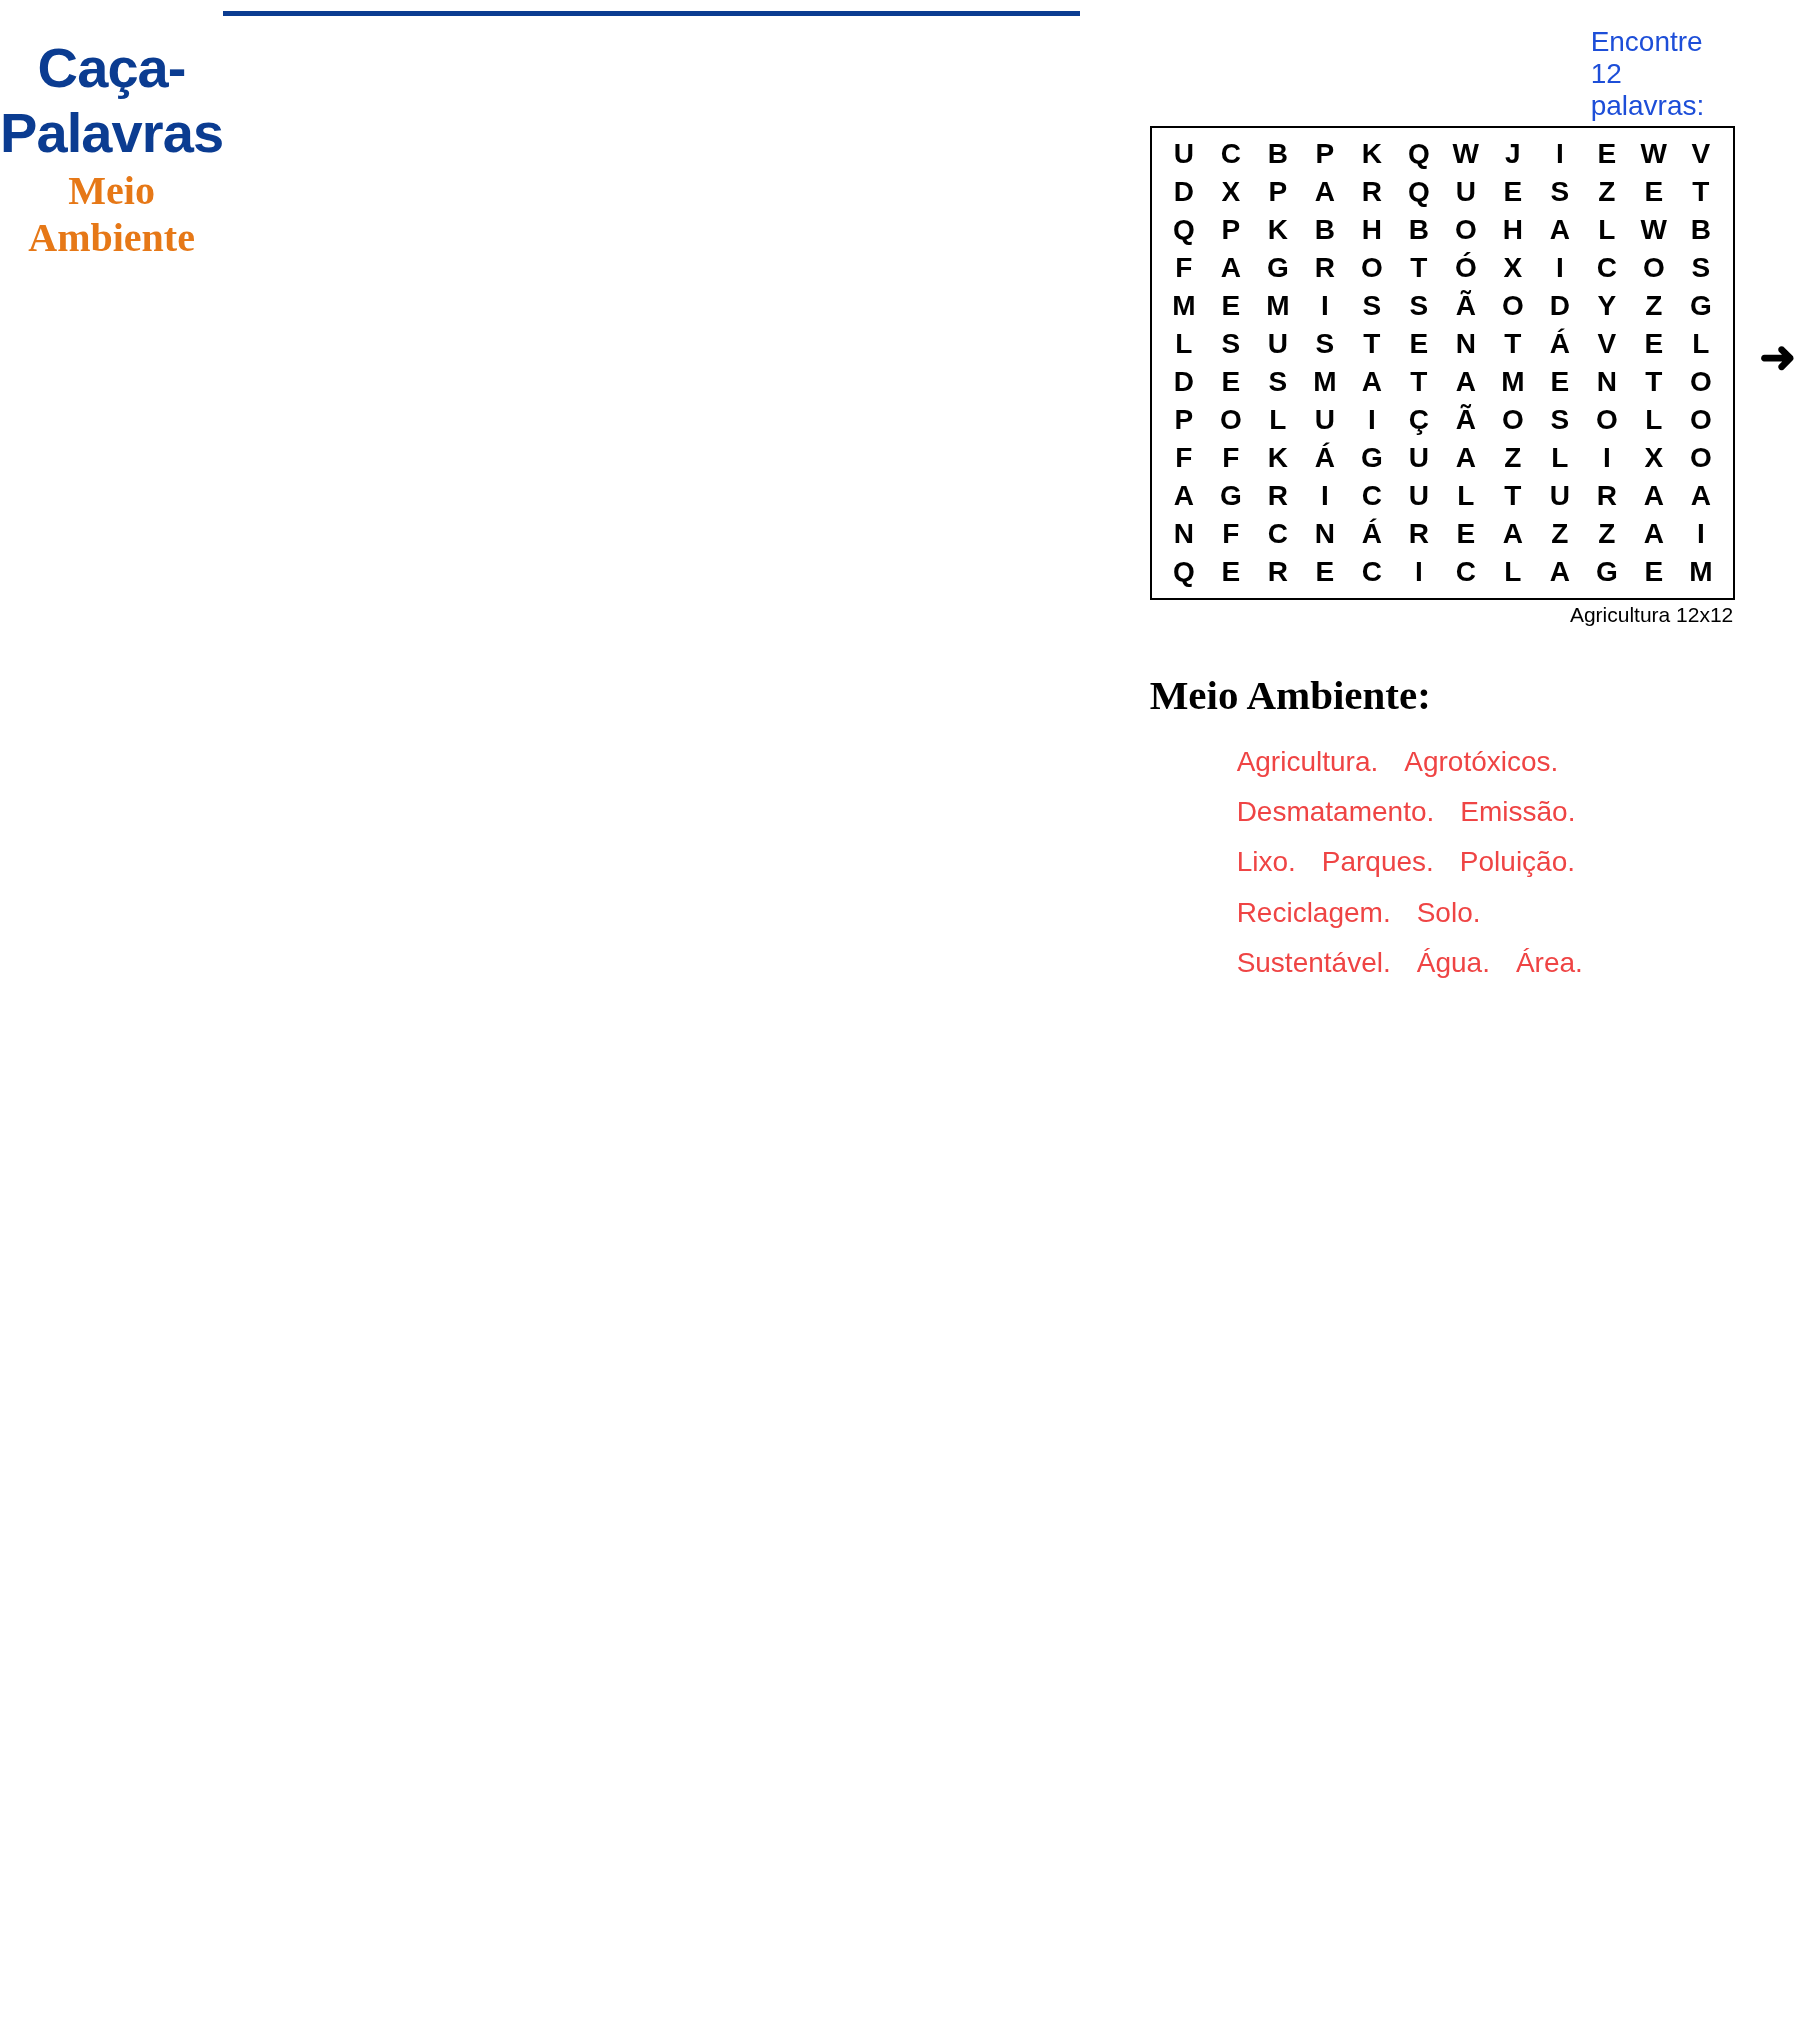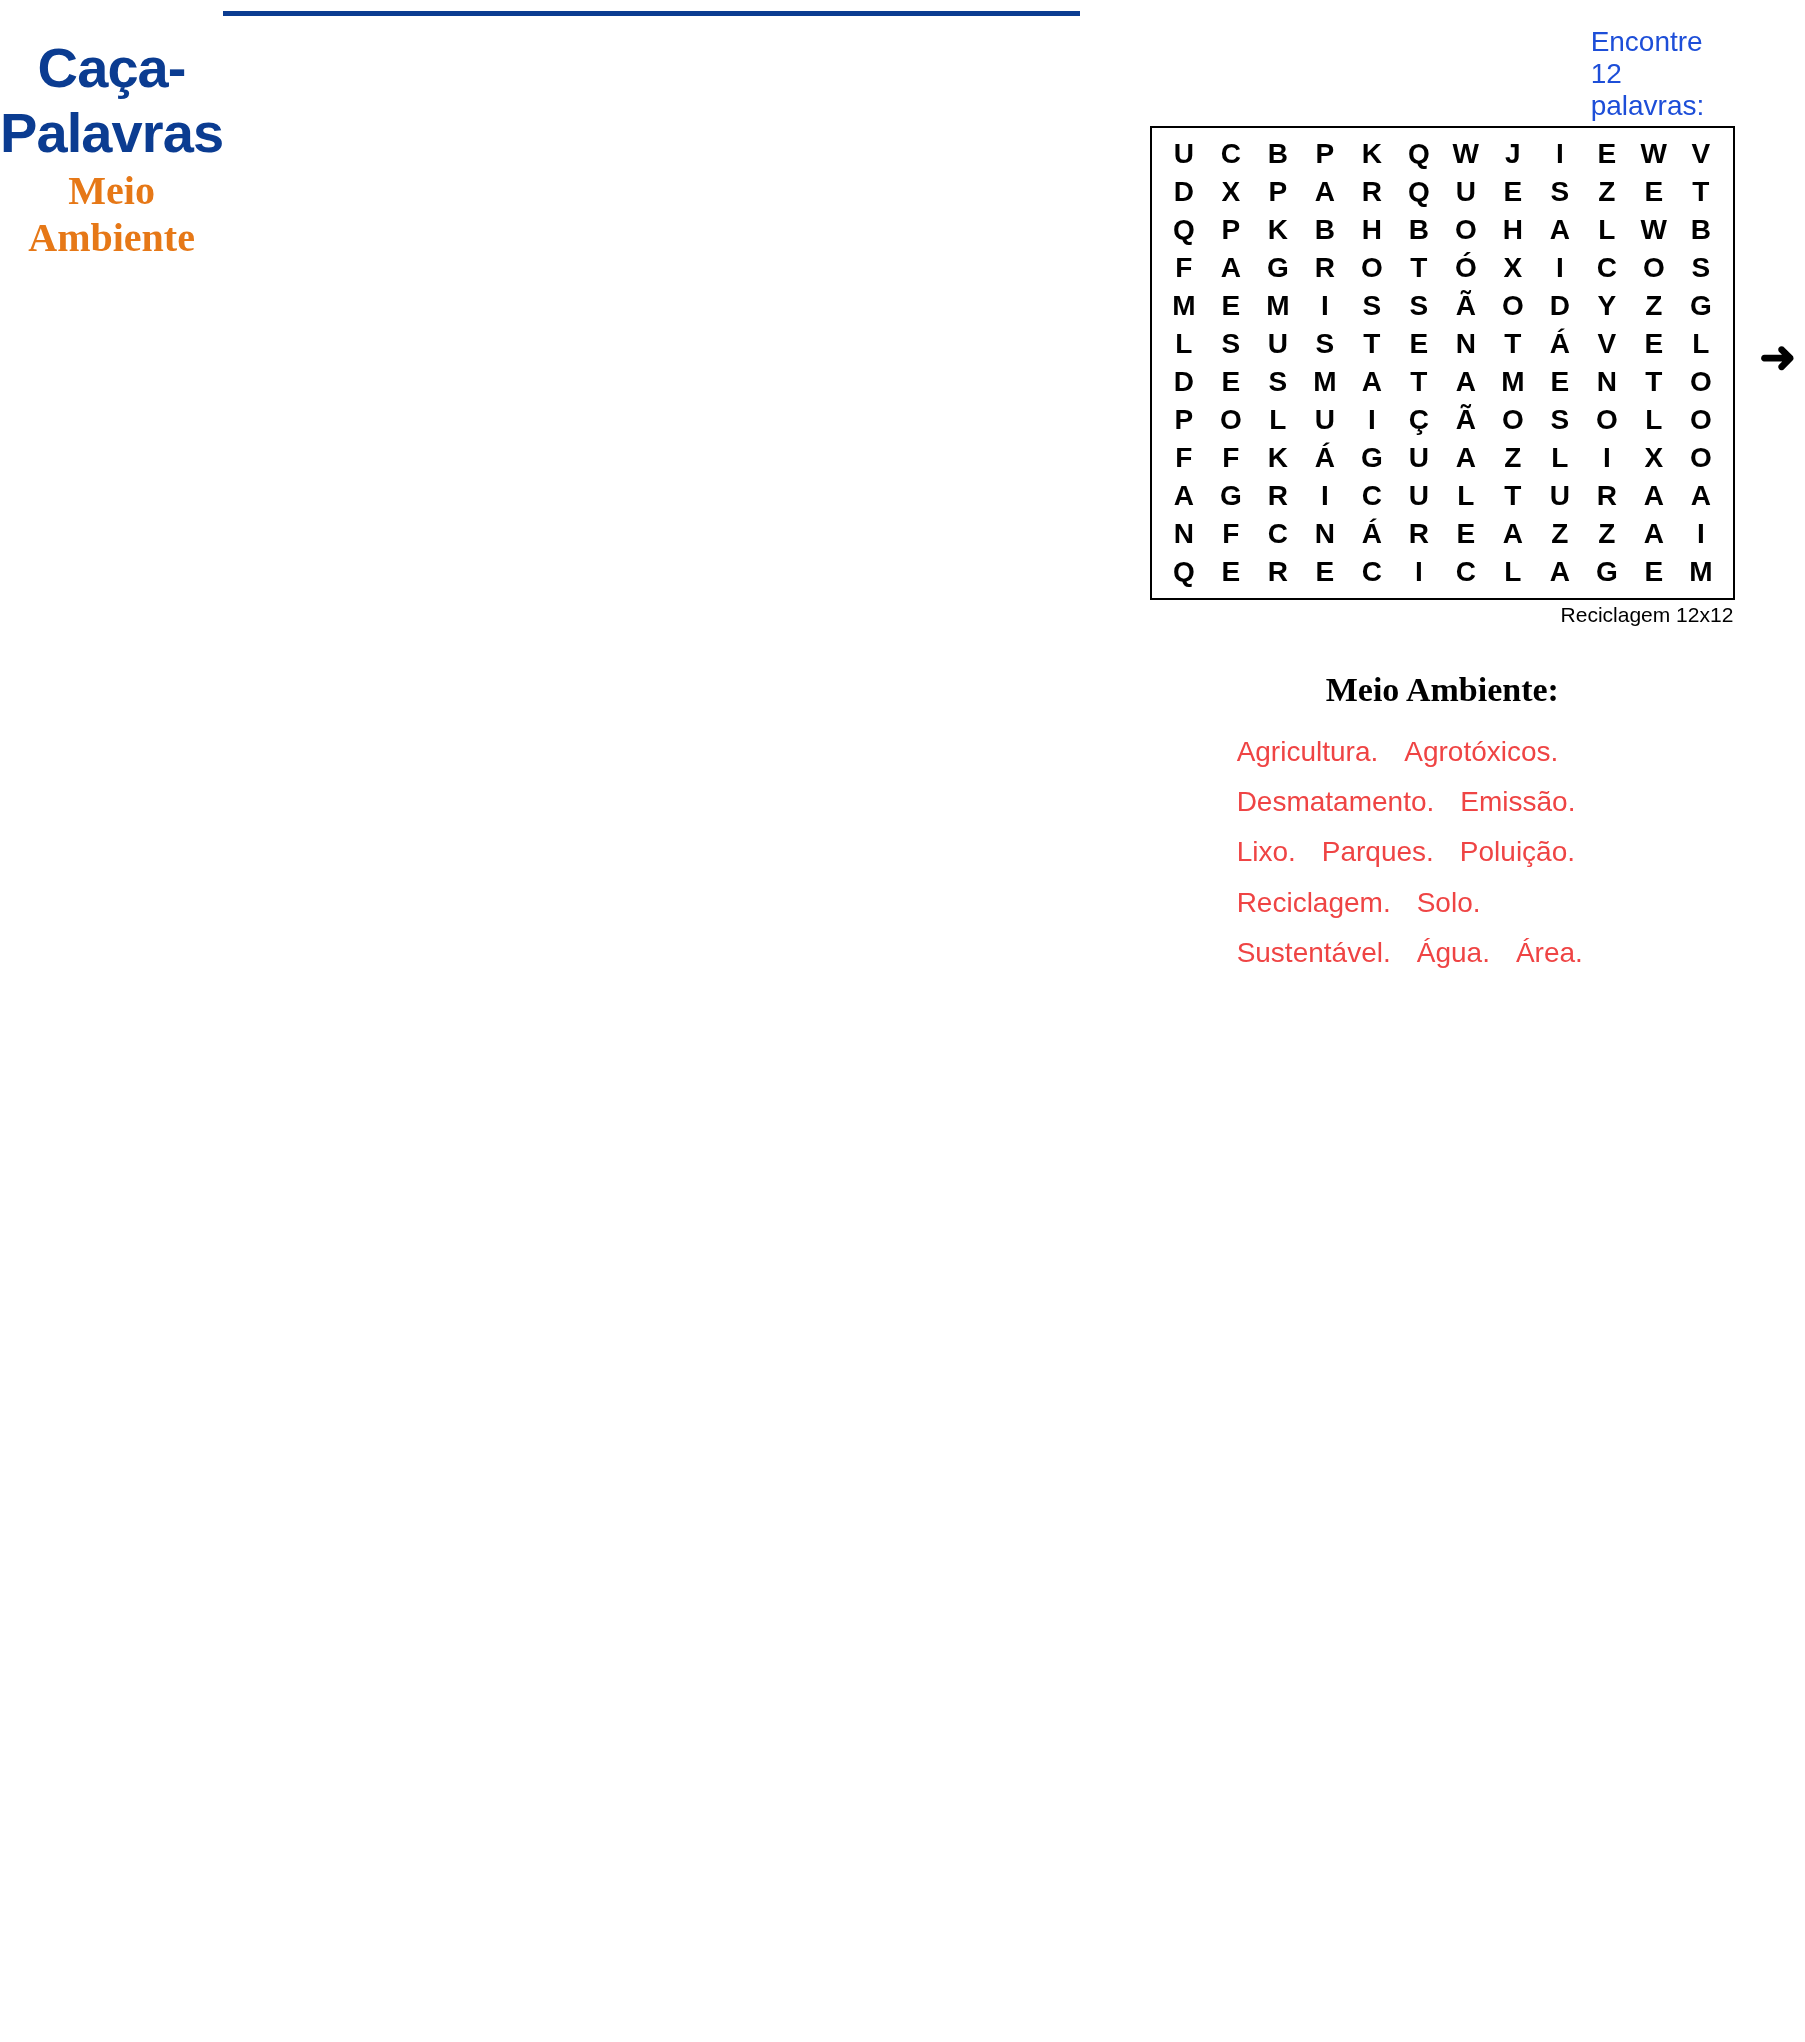--- a/index.html
+++ b/index.html
@@ -93,27 +93,26 @@
     }
     .grid-caption {
       text-align: right;
       font-size: 21px;
       font-family: Arial, Helvetica, sans-serif;
       color: #000;
       margin-top: 3.5px;
       padding-right: 1.7px;
     }
     .category-label {
-      font-size: 34px;
+      font-size: 41px;
       font-weight: bold;
       font-family: Georgia, 'Times New Roman', serif;
       color: #000;
       margin-top: 44px;
       margin-bottom: 17.5px;
-      text-align: center;
     }
     .word-list {
       text-align: left;
       font-size: 28px;
       font-family: Arial, Helvetica, sans-serif;
       color: #ef4444;
       line-height: 1.8;
       padding: 0 87px;
     }
     .word-item {
@@ -299,21 +298,21 @@
             <div class="grid-cell">I</div>
             <div class="grid-cell">C</div>
             <div class="grid-cell">L</div>
             <div class="grid-cell">A</div>
             <div class="grid-cell">G</div>
             <div class="grid-cell">E</div>
             <div class="grid-cell">M</div>
           </div>
       </div>
       <div class="arrow">➜</div>
-      <div class="grid-caption">Reciclagem 12x12</div>
+      <div class="grid-caption">Agricultura 12x12</div>
     </div>
 
     <div class="category-label">Meio Ambiente:</div>
 
     <div class="word-list" id="word-list"><span class="word-item">Agricultura.</span><span class="word-sep"></span><span class="word-item">Agrotóxicos.</span><span class="word-sep"></span><span class="word-item">Desmatamento.</span><span class="word-sep"></span><span class="word-item">Emissão.</span><span class="word-sep"></span><span class="word-item">Lixo.</span><span class="word-sep"></span><span class="word-item">Parques.</span><span class="word-sep"></span><span class="word-item">Poluição.</span><span class="word-sep"></span><br><span class="word-item">Reciclagem.</span><span class="word-sep"></span><span class="word-item">Solo.</span><span class="word-sep"></span><span class="word-item">Sustentável.</span><span class="word-sep"></span><span class="word-item">Água.</span><span class="word-sep"></span><span class="word-item">Área.</span></div>
   </div>
 
 
 </div>
 

